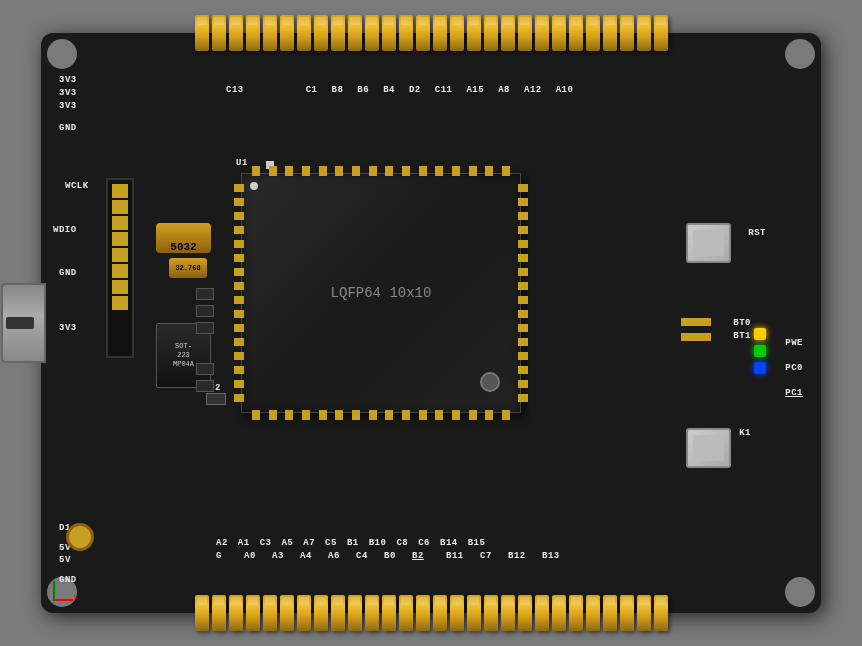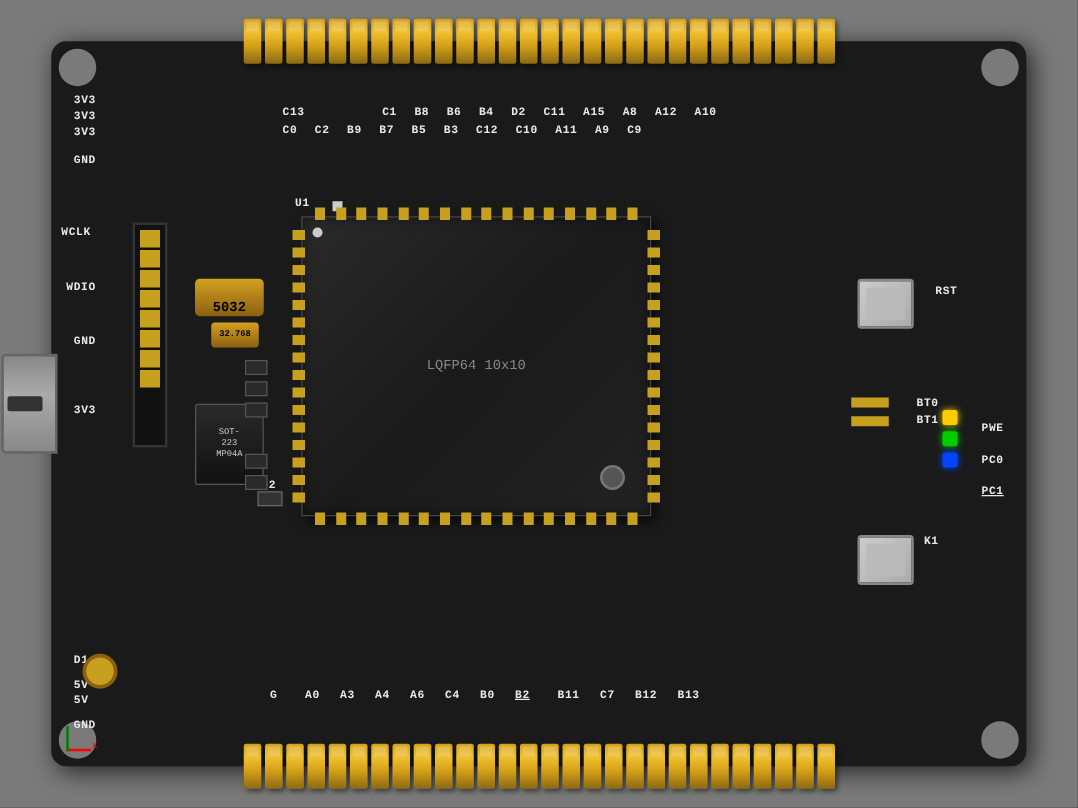--- a/index.html
+++ b/index.html
@@ -187,21 +187,21 @@
     .ic-label {
       position: absolute;
       top: 50%;
       left: 50%;
       transform: translate(-50%, -50%);
       text-align: center;
     }
 
     .ic-label-text {
       color: #888;
-      font-size: 11px;
+      font-size: 14px;
       font-family: 'Courier New', monospace;
       white-space: nowrap;
     }
 
     .ic-dot {
       position: absolute;
       top: 8px;
       left: 8px;
       width: 8px;
       height: 8px;
@@ -305,21 +305,21 @@
     </div>
 
     <div class="usb-connector">
       <div class="usb-port"></div>
     </div>
 
     <div class="pcb-label" style="top:42px; left:18px;">3V3</div>
     <div class="pcb-label" style="top:55px; left:18px;">3V3</div>
     <div class="pcb-label" style="top:68px; left:18px;">3V3</div>
     <div class="pcb-label" style="top:90px; left:18px;">GND</div>
-    <div class="pcb-label" style="top:148px; left:8px;">WCLK</div>
+    <div class="pcb-label" style="top:148px; left:24px;">WCLK</div>
     <div class="pcb-label" style="top:192px; left:12px;">WDIO</div>
     <div class="pcb-label" style="top:235px; left:18px;">GND</div>
     <div class="pcb-label" style="top:290px; left:18px;">3V3</div>
 
     <div class="pcb-label" style="bottom:80px; left:18px;">D1</div>
     <div class="pcb-label" style="bottom:60px; left:18px;">5V</div>
     <div class="pcb-label" style="bottom:48px; left:18px;">5V</div>
     <div class="pcb-label" style="bottom:28px; left:18px;">GND</div>
 
     <div style="position:absolute; top:52px; left:185px; display:flex; gap:14px;">
@@ -329,34 +329,35 @@
       <span class="pcb-label" style="position:static;">B6</span>
       <span class="pcb-label" style="position:static;">B4</span>
       <span class="pcb-label" style="position:static;">D2</span>
       <span class="pcb-label" style="position:static;">C11</span>
       <span class="pcb-label" style="position:static;">A15</span>
       <span class="pcb-label" style="position:static;">A8</span>
       <span class="pcb-label" style="position:static;">A12</span>
       <span class="pcb-label" style="position:static;">A10</span>
     </div>
 
-    <div style="position:absolute; top:66px; left:185px; display:flex; gap:14px;">
-      <span class="pcb-label" style="position:static;">C0</span>
-      <span class="pcb-label" style="position:static;">C2</span>
-      <span class="pcb-label" style="position:static;">B9</span>
-      <span class="pcb-label" style="position:static;">B7</span>
-      <span class="pcb-label" style="position:static;">B5</span>
-      <span class="pcb-label" style="position:static;">B3</span>
-      <span class="pcb-label" style="position:static;">C12</span>
-      <span class="pcb-label" style="position:static;">C10</span>
-      <span class="pcb-label" style="position:static;">A11</span>
-      <span class="pcb-label" style="position:static;">A9</span>
-      <span class="pcb-label" style="position:static;">C9</span>
-    </div>
-
+
+    <div style="position:absolute; bottom:65px; left:175px; display:flex; gap:10px;">
+      <span class="pcb-label" style="position:static;">A2</span>
+      <span class="pcb-label" style="position:static;">A1</span>
+      <span class="pcb-label" style="position:static;">C3</span>
+      <span class="pcb-label" style="position:static;">A5</span>
+      <span class="pcb-label" style="position:static;">A7</span>
+      <span class="pcb-label" style="position:static;">C5</span>
+      <span class="pcb-label" style="position:static;">B1</span>
+      <span class="pcb-label" style="position:static;">B10</span>
+      <span class="pcb-label" style="position:static;">C8</span>
+      <span class="pcb-label" style="position:static;">C6</span>
+      <span class="pcb-label" style="position:static;">B14</span>
+      <span class="pcb-label" style="position:static;">B15</span>
+    </div>
 
     <div style="position:absolute; bottom:52px; left:175px; display:flex; gap:10px;">
       <span class="pcb-label" style="position:static; min-width:18px;">G</span>
       <span class="pcb-label" style="position:static; min-width:18px;">A0</span>
       <span class="pcb-label" style="position:static; min-width:18px;">A3</span>
       <span class="pcb-label" style="position:static; min-width:18px;">A4</span>
       <span class="pcb-label" style="position:static; min-width:18px;">A6</span>
       <span class="pcb-label" style="position:static; min-width:18px;">C4</span>
       <span class="pcb-label" style="position:static; min-width:18px;">B0</span>
       <span class="pcb-label" style="position:static; min-width:24px;text-decoration:underline;">B2</span>

